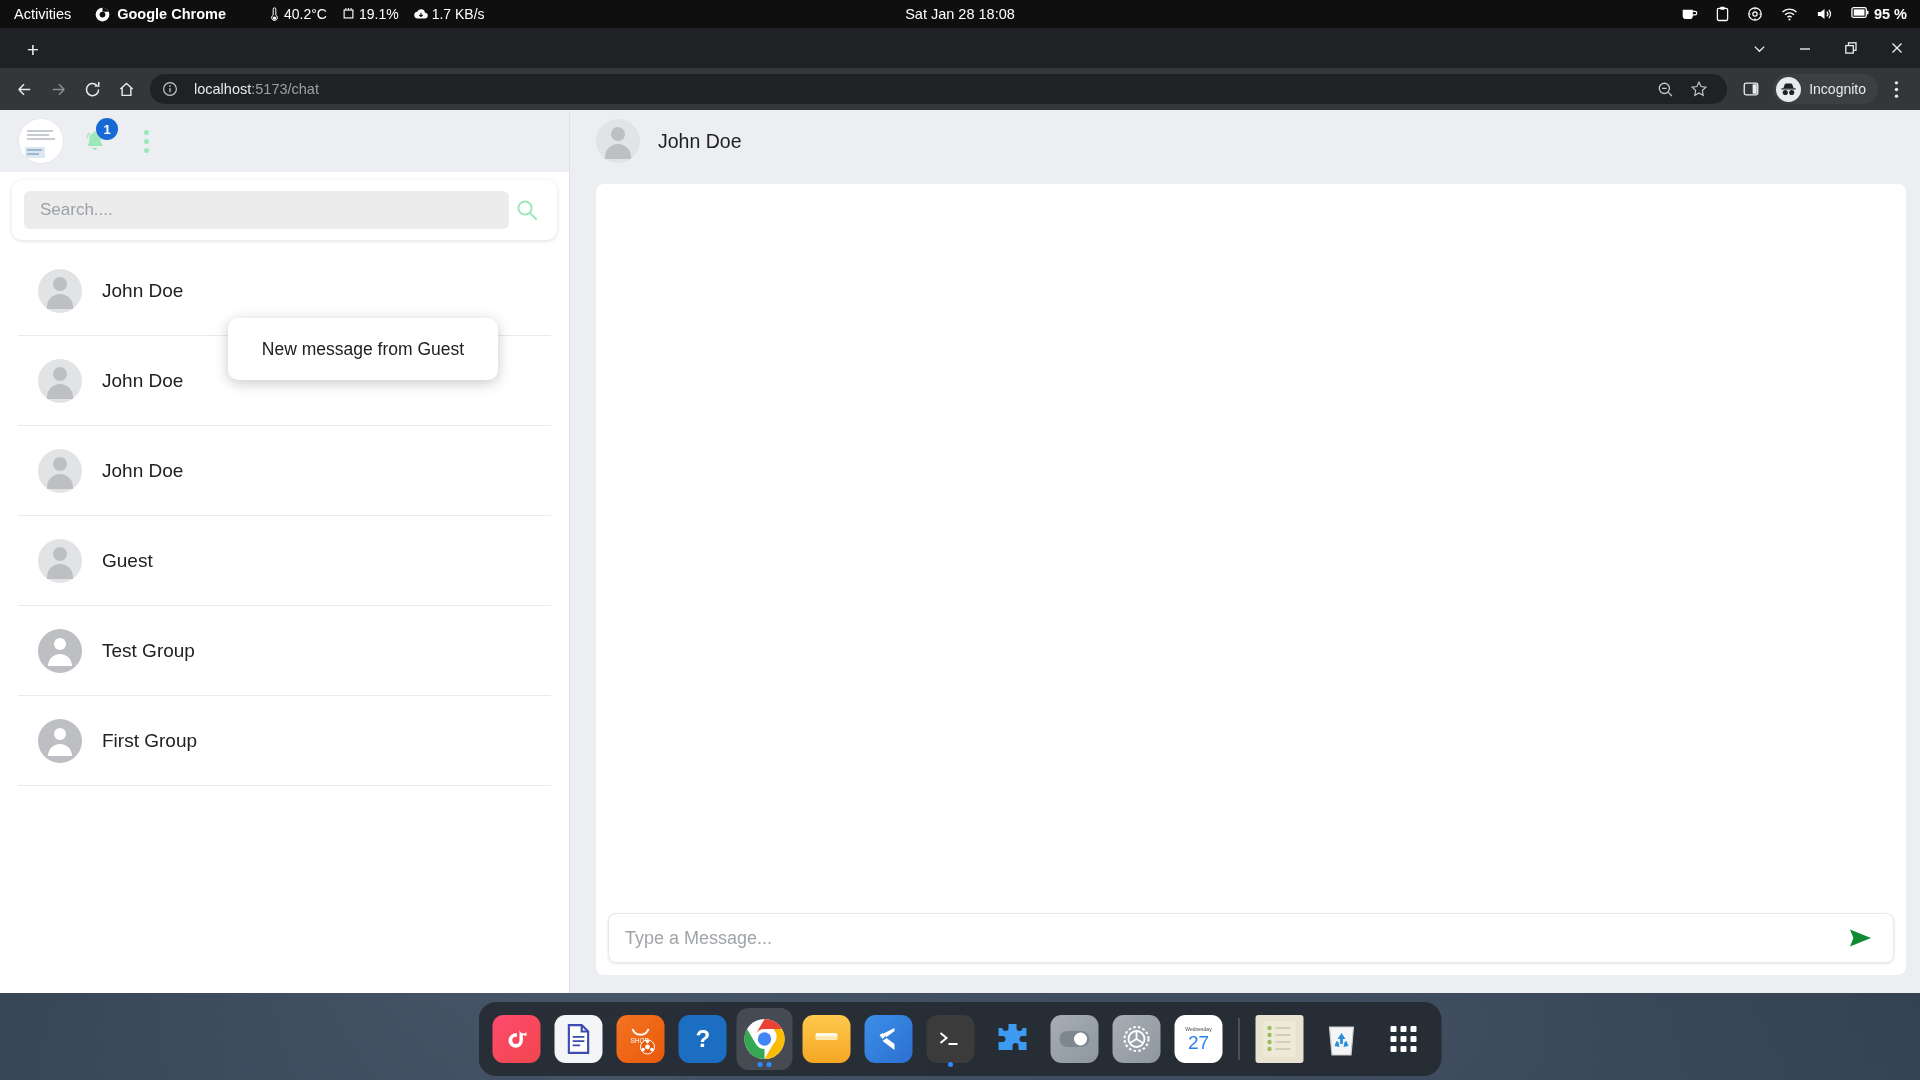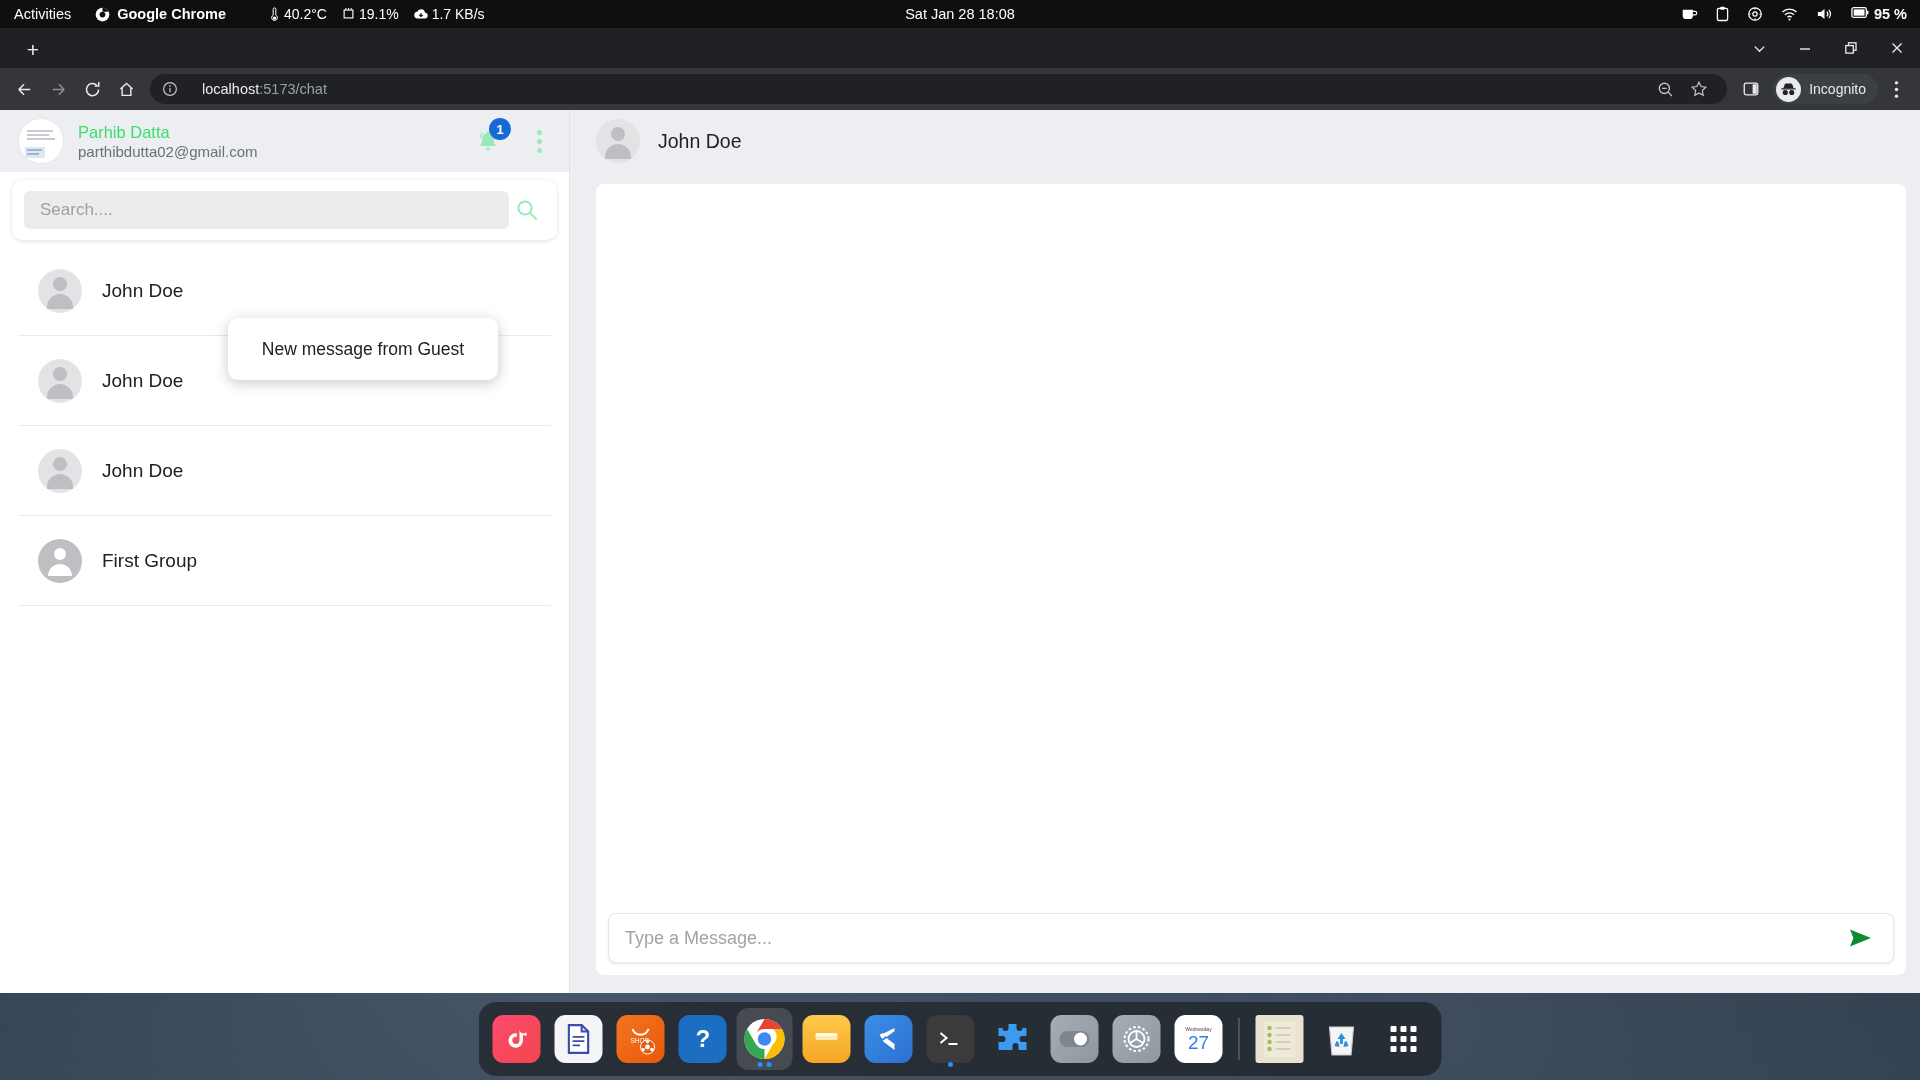--- a/index.html
+++ b/index.html
@@ -90,21 +90,21 @@
     display: flex; align-items: center; gap: 2px;
     padding: 0 8px;
   }
   .tbtn {
     width: 32px; height: 32px; border-radius: 50%;
     display:flex; align-items:center; justify-content:center;
     color: #e8eaed; flex: none;
   }
   .omnibox {
     flex: 1; height: 30px; background: #202124; border-radius: 16px;
-    display: flex; align-items: center; gap: 24px;
+    display: flex; align-items: center; gap: 16px;
     padding: 14px 12px; margin: 0 6px;
     min-width: 0;
   }
   .omni-url { font-size: 14.5px; color: #e8eaed; white-space: nowrap; }
   .omni-url .dim { color: #9aa0a6; }
   .omni-right { display:flex; align-items:center; gap: 2px; margin-left:auto;}
   .profile-chip {
     height: 30px; border-radius: 16px; background: #3c4043;
     display: flex; align-items: center; gap: 8px; padding: 0 12px 0 3px;
     margin-left: 4px;
@@ -448,24 +448,20 @@
 
       <div class="profile-bar">
         <div class="profile-pic">
           <div class="pp-line" style="left:8px;top:11px;width:26px;"></div>
           <div class="pp-line" style="left:8px;top:15px;width:22px;"></div>
           <div class="pp-line" style="left:8px;top:19px;width:28px;"></div>
           <div class="pp-band" style="left:6px;top:28px;width:20px;height:11px;"></div>
           <div class="pp-line" style="left:8px;top:30px;width:15px;background:#9fb6cc;"></div>
           <div class="pp-line" style="left:8px;top:34px;width:12px;background:#9fb6cc;"></div>
         </div>
-        <div class="profile-text">
-          <span class="profile-disp">Parhib Datta</span>
-          <span class="profile-mail">parthibdutta02@gmail.com</span>
-        </div>
         <div class="bell-wrap">
           <span class="ic">
             <svg width="26" height="26" viewBox="0 0 26 26">
                 <path d="M13 3.2a1.5 1.5 0 0 1 1.5 1.5v.6a5.8 5.8 0 0 1 4.3 5.6v3.4l1.6 2.6a.8.8 0 0 1-.7 1.2H6.3a.8.8 0 0 1-.7-1.2l1.6-2.6v-3.4a5.8 5.8 0 0 1 4.3-5.6v-.6A1.5 1.5 0 0 1 13 3.2z" fill="#9be8b8"></path>
                 <path d="M10.7 19.7h4.6a2.3 2.3 0 0 1-4.6 0z" fill="#9be8b8"></path>
                 <path d="M5.4 9.4a6.6 6.6 0 0 1 1.9-4.2" fill="none" stroke="#9be8b8" stroke-width="1.4" stroke-linecap="round"></path>
               </svg>
           </span>
           <span class="badge">1</span>
         </div>
@@ -502,20 +498,34 @@
               <span class="b"></span>
             </span>
           <span class="contact-name">John Doe</span>
         </div>
         <div class="contact">
           <span class="av av-user">
               <span class="h"></span>
               <span class="b"></span>
             </span>
           <span class="contact-name">John Doe</span>
+        </div>
+        <div class="contact">
+          <span class="av av-user">
+              <span class="h"></span>
+              <span class="b"></span>
+            </span>
+          <span class="contact-name">Guest</span>
+        </div>
+        <div class="contact">
+          <span class="av av-group">
+              <span class="h"></span>
+              <span class="b"></span>
+            </span>
+          <span class="contact-name">Test Group</span>
         </div>
         <div class="contact">
           <span class="av av-group">
               <span class="h"></span>
               <span class="b"></span>
             </span>
           <span class="contact-name">First Group</span>
         </div>
       </div>
 

